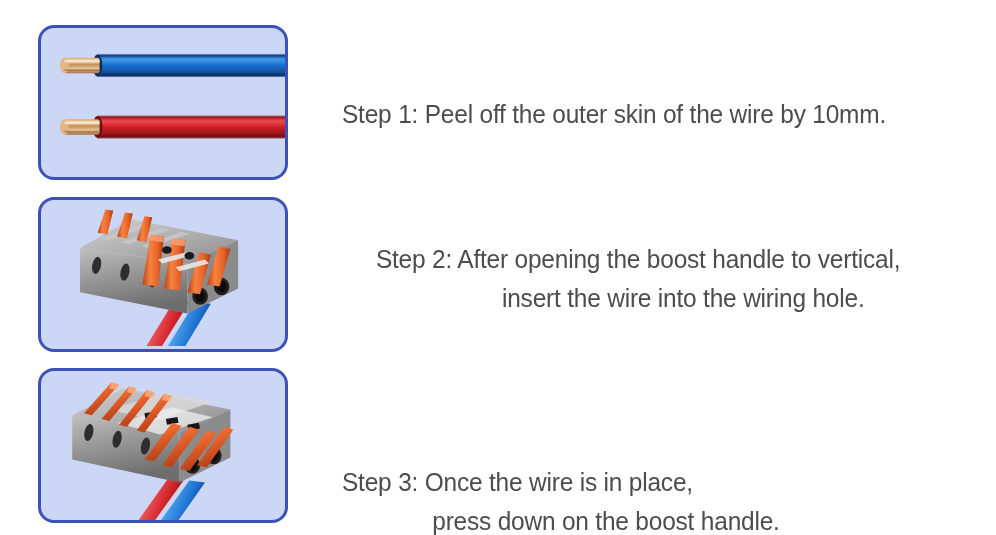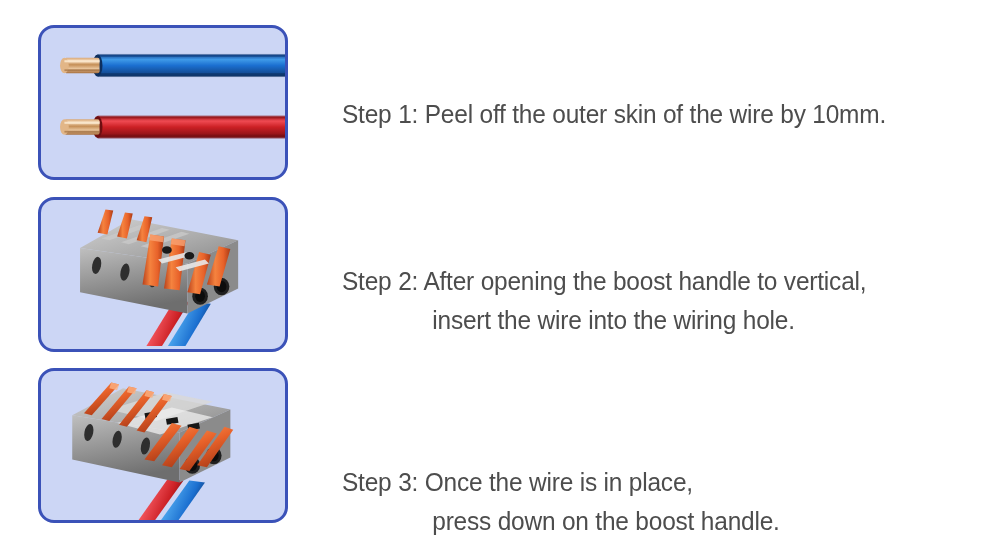--- a/index.html
+++ b/index.html
@@ -21,21 +21,21 @@
     overflow:hidden;
   }
   #panel-1 { top:25px; }
   #panel-2 { top:197px; }
   #panel-3 { top:368px; }
   .panel svg { display:block; width:100%; height:100%; }
 
   
   .step-block { position:absolute; left:342px; width:630px; }
   #step-1 { top:95px; }
-  #step-2 { top:262px; }
+  #step-2 { top:240px;text-align:center; }
   #step-3 { top:423px;margin-top:40px; }
 
   .step-line {
     font-family:"Liberation Sans", sans-serif;
     font-size:26px;
     line-height:39px;
     color:#4d4d4d;
     letter-spacing:-0.2px;
     white-space:nowrap;
     transform:scaleX(0.94);

